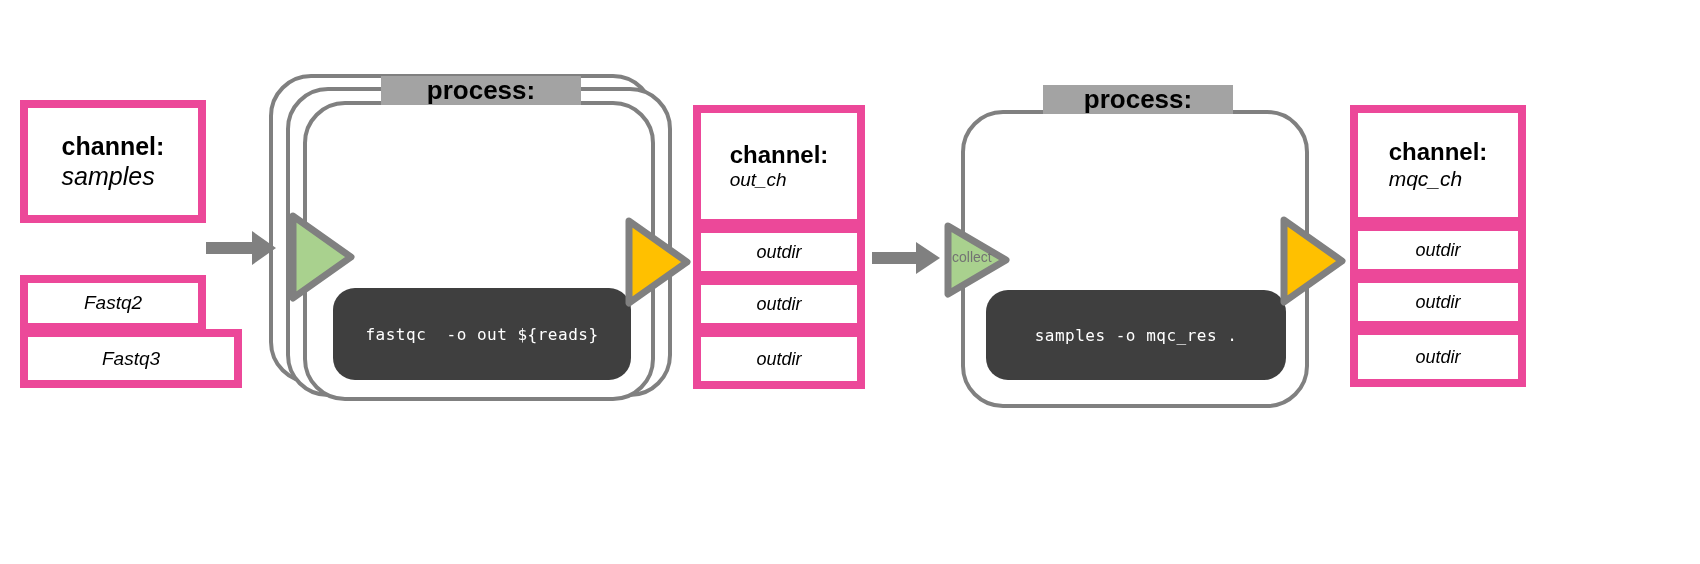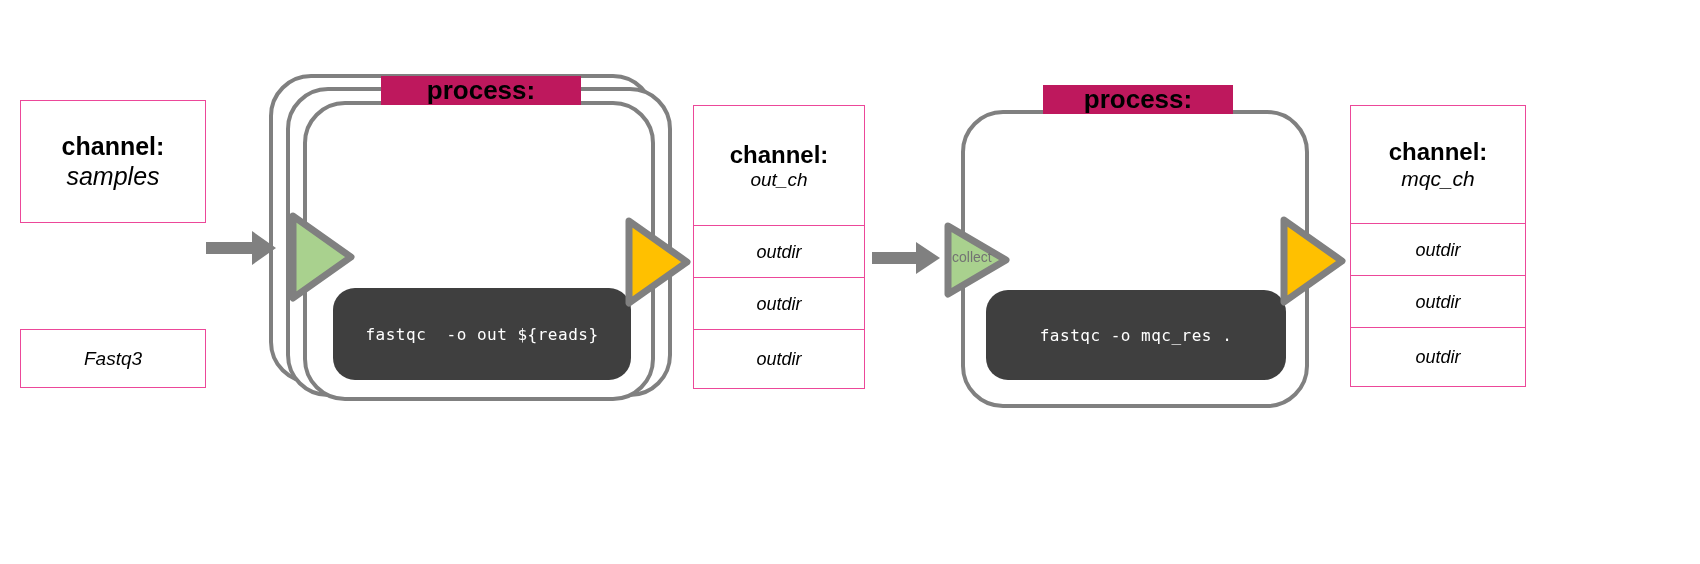--- a/index.html
+++ b/index.html
@@ -21,27 +21,27 @@
 
   
   .channel {
     position: absolute;
     box-sizing: border-box;
     background: #ffffff;
   }
   .ch-cell {
     position: absolute;
     box-sizing: border-box;
-    border: 1px solid #ec4899;
+    border: 8px solid #ec4899;
     background: #ffffff;
     display: flex;
     flex-direction: column;
     align-items: center;
     justify-content: center;
-    text-align: center;
+    text-align: left;
   }
   .ch-head {
     line-height: 1.18;
   }
   .ch-head .kw {
     font-weight: bold;
     font-style: normal;
     color: #000000;
   }
   .ch-head .nm {
@@ -62,21 +62,21 @@
     border: 4px solid #808080;
     border-radius: 42px;
     background: transparent;
   }
   .proc-frame.filled {
     background: #ffffff;
   }
   .proc-title {
     position: absolute;
     text-align: center;
-    background: #be185d;
+    background: #a3a3a3;
     color: #000000;
     line-height: 1.12;
     z-index: 6;
   }
   .proc-title .kw {
     font-weight: bold;
   }
   .proc-title .nm {
     font-style: italic;
     display: block;
@@ -125,21 +125,24 @@
 
 <div id="canvas">
 
   <div class="channel" style="left:20px; top:100px; width:186px; height:288px;">
     <div class="ch-cell ch-head" style="left:0px; top:0px; width:186px; height:123px; font-size:25px;">
       <span>
         <span class="kw">channel</span><span class="kw">:</span>
         <span class="nm">samples</span>
       </span>
     </div>
-    <div class="ch-cell" style="left:0px; top:229px; width:186px; height:59px;">
+    <div class="ch-cell" style="left:0px; top:175px; width:186px; height:56px;">
+      <span class="ch-item" style="font-size:19px;">Fastq2</span>
+    </div>
+    <div class="ch-cell" style="left:0px; top:229px; width:222px; height:59px;">
       <span class="ch-item" style="font-size:19px;">Fastq3</span>
     </div>
   </div>
 
   <div class="arrow" style="left:206px; top:228px; width:72px; height:40px;">
     <svg width="72" height="40" viewBox="0 0 72 40">
       <path d="M 0 14 L 46 14 L 46 3 L 70 20 L 46 37 L 46 26 L 0 26 Z" fill="#808080"></path>
     </svg>
   </div>
 
@@ -206,21 +209,21 @@
       </svg>
     </div>
     <div class="tri-label" style="left:952px; top:249px; font-size:14px;">collect</div>
 
     <div class="tri" style="left:1280px; top:216px; width:66px; height:90px;">
       <svg width="66" height="90" viewBox="0 0 66 90">
         <path d="M 4 4 L 62 45 L 4 86 Z" fill="#ffc000" stroke="#808080" stroke-width="7" stroke-linejoin="round"></path>
       </svg>
     </div>
 
-    <div class="script" style="left:986px; top:290px; width:300px; height:90px; font-size:16px;">fastqc -o mqc_res .</div>
+    <div class="script" style="left:986px; top:290px; width:300px; height:90px; font-size:16px;">samples -o mqc_res .</div>
   </div>
 
   <div class="channel" style="left:1350px; top:105px; width:176px; height:282px;">
     <div class="ch-cell ch-head" style="left:0px; top:0px; width:176px; height:120px; font-size:24px;">
       <span>
         <span class="kw">channel</span><span class="kw">:</span>
         <span class="nm" style="font-size:21px;">mqc_ch</span>
       </span>
     </div>
     <div class="ch-cell" style="left:0px; top:118px; width:176px; height:54px;">

